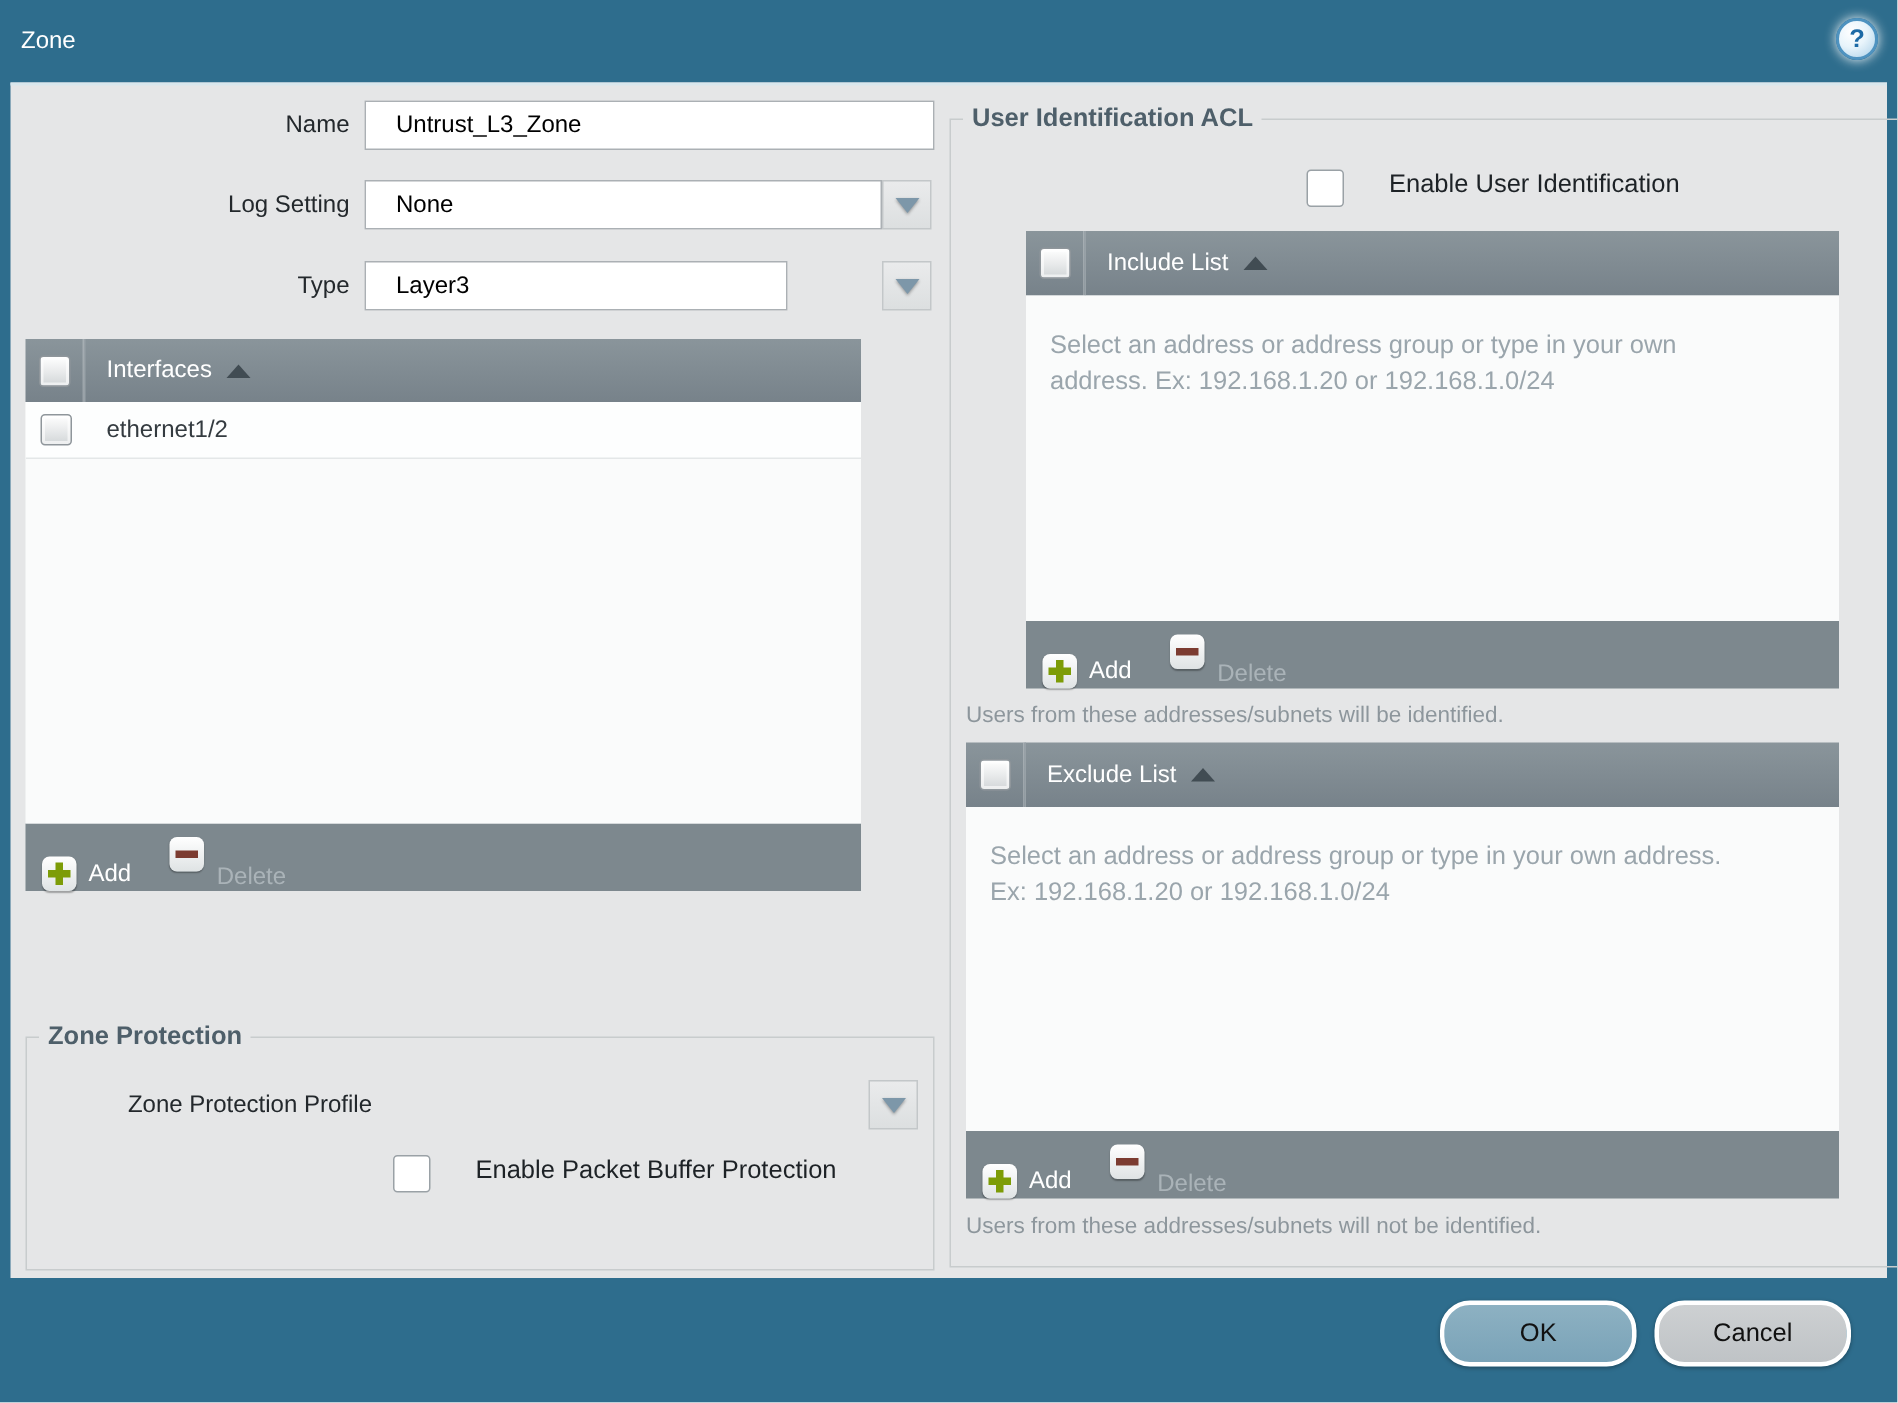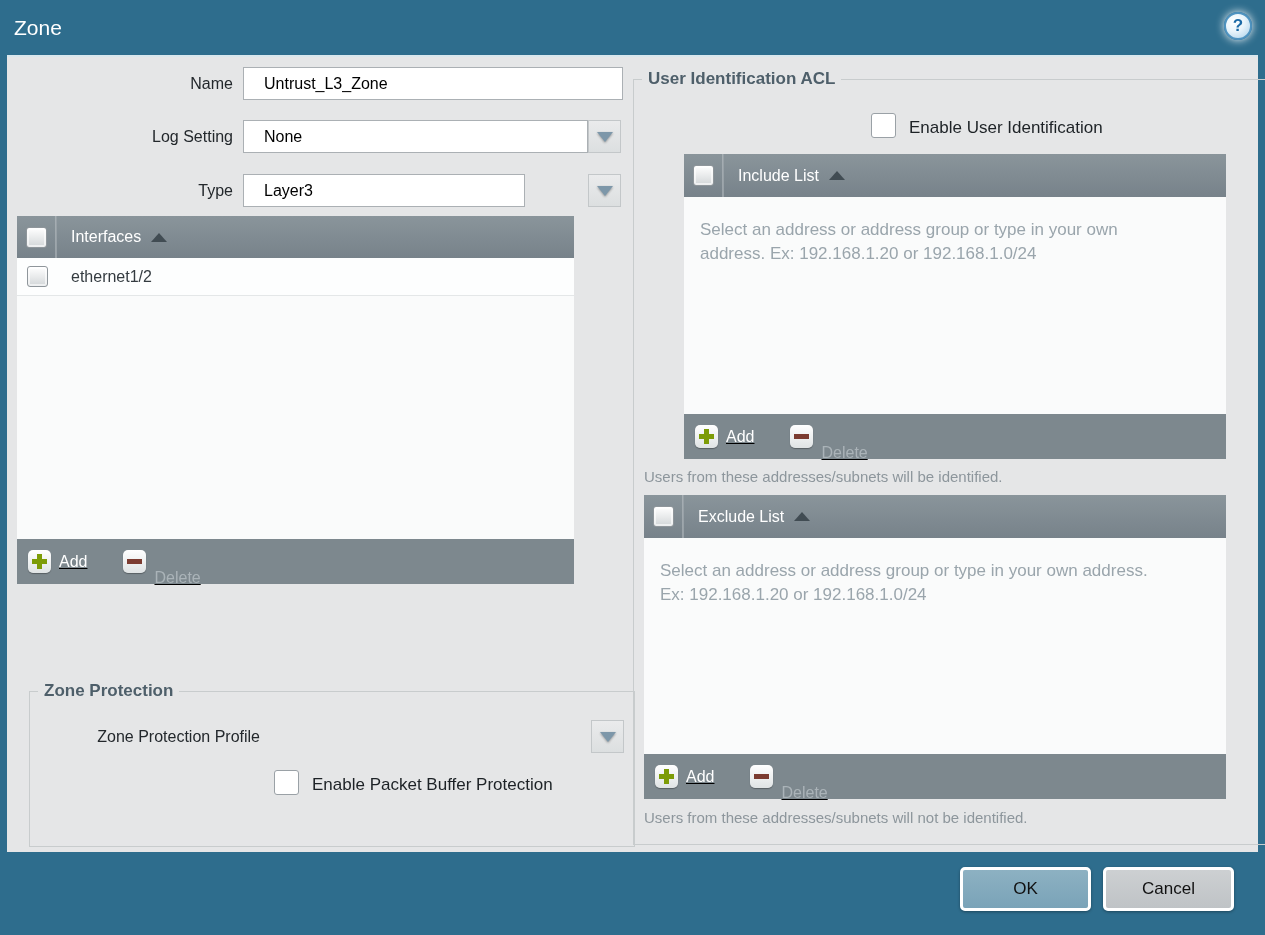--- a/index.html
+++ b/index.html
@@ -3,21 +3,21 @@
 <meta charset="utf-8">
 <style>
   * { margin:0; padding:0; box-sizing:border-box; }
   html,body { width:1265px; height:935px; overflow:hidden; }
   body { font-family:"Liberation Sans", sans-serif; }
 
   .dialog { position:relative; width:1265px; height:935px; background:#2e6d8d; }
 
   
   .titlebar-text { position:absolute; left:14px; top:0; height:55px;
-    display:flex; align-items:center; color:#ffffff; font-size:21px; font-weight:400; }
+    display:flex; align-items:center; color:#ffffff; font-size:16px; font-weight:400; }
   .help-btn { position:absolute; right:13px; top:12px; width:28px; height:28px;
     border-radius:50%; border:2px solid #4f93c0; color:#1c6aa6; font-weight:bold;
     font-size:17px; display:flex; align-items:center; justify-content:center;
     background:radial-gradient(circle at 35% 30%, #ffffff 0%, #e8f4fb 45%, #a9cfe8 100%);
     box-shadow:0 0 8px rgba(255,255,255,.95); cursor:pointer; }
 
   
   .content { position:absolute; left:7px; top:55px; width:1251px; height:797px;
     background:#e5e6e7; border-top:2px solid #d9e7ed; }
 
@@ -47,43 +47,43 @@
   .pt-title { padding-left:14px; font-size:16px; display:flex; align-items:center;
     gap:10px; cursor:pointer; }
   .sort-up { width:0; height:0; border-left:8px solid transparent;
     border-right:8px solid transparent; border-bottom:9px solid #414c53; }
   .pt-body { background:#fafbfb; position:relative; overflow:hidden; }
   .pt-row { height:38px; background:#fdfefe; border-bottom:1px solid #e4e7e8;
     display:flex; align-items:center; font-size:16px; color:#343b40; cursor:pointer; }
   .pt-row .cbcol { border-right:none; box-shadow:none; align-self:stretch; }
   .pt-row .cell { padding-left:14px; }
   .placeholder { padding:21px 55px 0 16px; color:#9aa5ac; font-size:17px; line-height:1.42; }
-  .pt-footer { height:45px; background:#7d888e; display:flex; align-items:center;
-    padding-left:11px; gap:36px;text-decoration:underline; }
+  .pt-footer { height:45px; background:#7d888e; display:flex; align-items:flex-end;
+    padding-left:11px; gap:26px; }
   .tbtn { display:flex; align-items:center; gap:8px; font-size:16px; color:#fff; cursor:pointer; }
   .tbtn.disabled .lbl { color:#aab3b8;margin-top:32px; }
   .ibox { width:23px; height:23px; border-radius:5px;
     background:linear-gradient(#ffffff,#dfe3e4); box-shadow:0 1px 1px rgba(0,0,0,.3);
     position:relative; }
   .ibox.plus::before  { content:""; position:absolute; left:4px; top:9px; width:15px; height:5px; background:#7d9c07; }
   .ibox.plus::after   { content:""; position:absolute; left:9px; top:4px; width:5px; height:15px; background:#7d9c07; }
   .ibox.minus::before { content:""; position:absolute; left:4px; top:9px; width:15px; height:5px; background:#7c3c31; }
 
   
   .fset { position:absolute; border:1px solid #c8cccd; }
   .fset > .legend { position:absolute; top:-11px; left:8px; background:#e5e6e7;
     padding:0 6px; font-weight:bold; font-size:17px; color:#4e5f6a; }
-  .cbrow { position:absolute; display:flex; align-items:flex-end; gap:13px;
+  .cbrow { position:absolute; display:flex; align-items:flex-start; gap:30px;
     font-size:17px; color:#1d2226; }
 
   .note { position:absolute; font-size:15px; color:#8d969c;text-align:right; }
 
   
   .btn { position:absolute; top:867px; width:131px; height:44px; border:3px solid #fff;
-    border-radius:5px; font-size:17px; color:#111; display:flex; align-items:center;
+    border-radius:20px; font-size:17px; color:#111; display:flex; align-items:center;
     justify-content:center; cursor:pointer; box-shadow:0 1px 3px rgba(0,0,0,.35); }
   .btn.ok { left:960px; background:linear-gradient(#8db1c2,#7aa3b8); }
   .btn.cancel { left:1103px; background:linear-gradient(#cdd0d2,#bfc3c6); }
 </style>
 </head>
 <body>
 
 <div class="dialog">
 
   <div class="titlebar-text">Zone</div>
@@ -99,21 +99,21 @@
     <div class="drop-btn" style="left:581px; top:63px;">
       <span class="drop-tri"></span>
     </div>
 
     <div class="flabel" style="left:0; top:117px;">Type</div>
     <input class="tinput" style="left: 236px; top: 117px; width: 282px;" value="Layer3">
     <div class="drop-btn" style="left:581px; top:117px;">
       <span class="drop-tri"></span>
     </div>
 
-    <div class="ptable" style="left:10px; top:159px; width:557px;">
+    <div class="ptable" style="left:10px; top:169px; width:557px;">
       <div class="pt-header">
         <div class="cbcol">
           <span class="cb"></span>
         </div>
         <div class="pt-title">
           <span>Interfaces</span>
           <i class="sort-up"></i>
         </div>
       </div>
       <div class="pt-body" style="height:281px;">
@@ -129,21 +129,21 @@
           <span class="ibox plus"></span>
           <span class="lbl">Add</span>
         </div>
         <div class="tbtn disabled">
           <span class="ibox minus"></span>
           <span class="lbl">Delete</span>
         </div>
       </div>
     </div>
 
-    <div class="fset" style="left:10px; top:634px; width:606px; height:156px;margin-left:12px;">
+    <div class="fset" style="left:10px; top:634px; width:606px; height:156px;">
       <span class="legend">Zone Protection</span>
       <div class="flabel" style="left:0; top:28px; width:230px;">Zone Protection Profile</div>
       <div class="drop-btn" style="left:561px; top:28px;">
         <span class="drop-tri"></span>
       </div>
       <div class="cbrow" style="left:244px; top:78px;">
         <span class="cb big"></span>
         <span>Enable Packet Buffer Protection</span>
       </div>
     </div>

